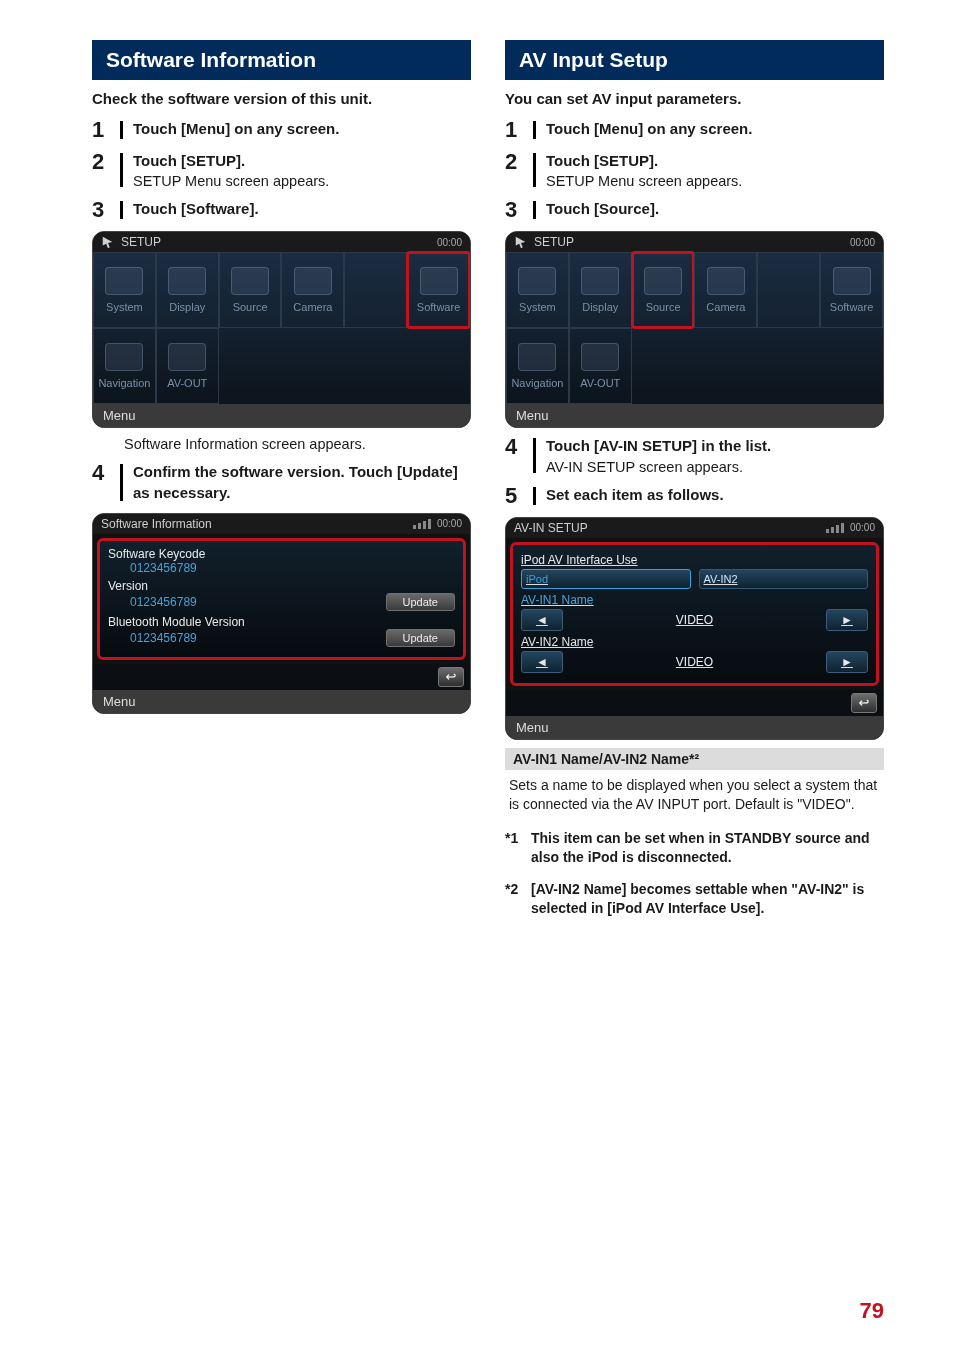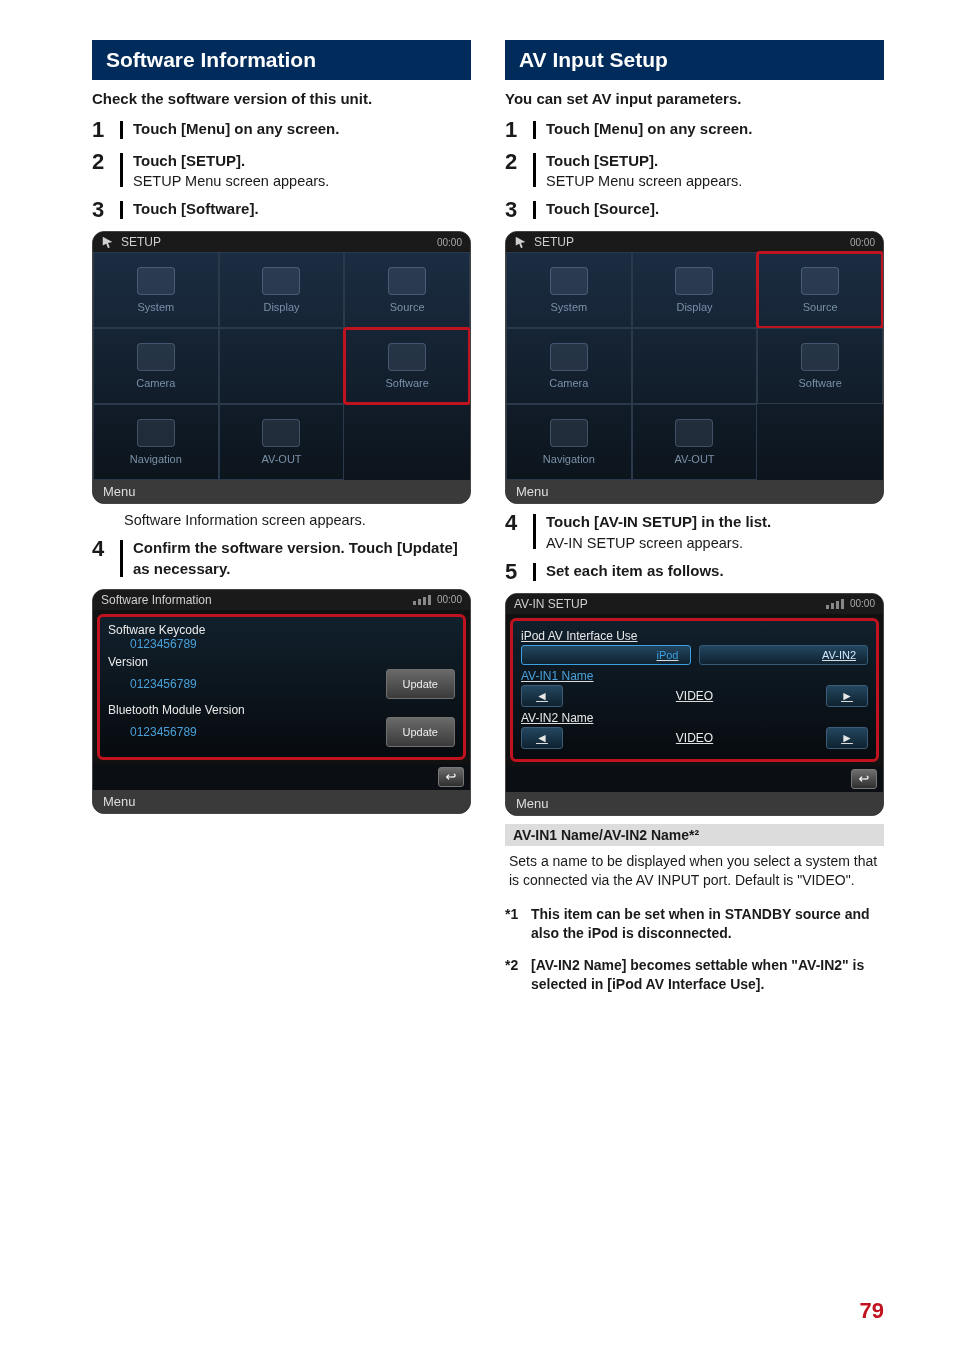--- a/index.html
+++ b/index.html
@@ -16,38 +16,38 @@
   .step-bar { width: 3px; background: #000; align-self: stretch; margin-top: 2px; margin-bottom: 2px; }
   .step-body { flex: 1; }
   .step-title { font-weight: 900; font-size: 15px; font-family: Arial, sans-serif; line-height: 1.35; }
   .step-sub { font-size: 14.5px; margin-top: 2px; font-weight: 400; }
   .indent-note { font-size: 14.5px; margin: 6px 0 10px 32px; }
   .screenshot { width: 100%; border: 1px solid #444; border-radius: 12px; overflow: hidden; background: #111; color: #ddd; font-size: 11px; margin-bottom: 8px; }
   .ss-header { display: flex; align-items: center; justify-content: space-between; background: #1a1a1a; padding: 3px 8px; font-size: 12px; }
   .ss-header .title { color: #cfcfcf; font-weight: 400; }
   .ss-header .clock { color: #aaa; font-size: 10px; }
   .arrow-ico { width: 14px; height: 14px; }
-  .setup-grid { display: grid; grid-template-columns: repeat(3,1fr); gap: 0; background: linear-gradient(#1b2d42,#0c141c); }
+  .setup-grid { display: grid; grid-template-columns: repeat(6,1fr); gap: 0; background: linear-gradient(#1b2d42,#0c141c); }
   .setup-cell { display: flex; flex-direction: column; align-items: center; justify-content: center; height: 76px; border: 1px solid #2a3a4a; position: relative; }
   .setup-cell .ico { width: 38px; height: 28px; background: rgba(200,220,255,0.1); border: 1px solid rgba(160,190,230,0.25); border-radius: 4px; margin-bottom: 6px; }
   .setup-cell .lbl { font-size: 11px; color: #7a90a8; font-family: Arial, sans-serif; }
   .hl-red { outline: 3px solid #c1121f; outline-offset: -2px; border-radius: 3px; }
   .ss-footer { background: #3a3a3a; color: #ddd; padding: 4px 10px; font-size: 13px; }
   .si-panel { background: linear-gradient(#11202c,#070b0f); border: 3px solid #c1121f; border-radius: 6px; margin: 4px; padding: 6px 8px; }
   .si-row { margin-bottom: 4px; }
   .si-label { color: #eaeaea; font-size: 12px; }
   .si-val { color: #4aa0d8; font-size: 12px; padding-left: 22px; }
   .si-line { display: flex; align-items: center; justify-content: space-between; }
-  .si-btn { border: 1px solid #6f6f6f; background: linear-gradient(#6a6a6a,#3a3a3a); color: #eee; font-size: 11px; padding: 8px 16px; border-radius: 3px; }
+  .si-btn { border: 1px solid #6f6f6f; background: linear-gradient(#6a6a6a,#3a3a3a); color: #eee; font-size: 11px; padding: 2px 16px; border-radius: 3px; }
   .return-row { display: flex; justify-content: flex-end; padding: 3px 6px 3px 3px; background: #0b0f14; }
   .return-ico { width: 26px; height: 20px; border: 1px solid #777; background: linear-gradient(#6e6e6e,#2e2e2e); border-radius: 3px; display: flex; align-items: center; justify-content: center; color:#fff; font-size:13px; }
   .av-panel { background: linear-gradient(#11202c,#070b0f); border: 3px solid #c1121f; border-radius: 6px; margin: 4px; padding: 6px 8px; text-decoration: underline; }
   .av-row-label { color: #e8e8e8; font-size: 12px; margin-top: 2px; }
   .seg { display: flex; gap: 8px; margin: 2px 0 4px 0; }
-  .seg-btn { flex: 1; text-align: right; font-size: 11px; padding: 3px 11px; border-radius: 3px; border: 1px solid #355a78; color: #cfe7ff; background: linear-gradient(#23465f,#0f2230); }
+  .seg-btn { flex: 1; text-align: left; font-size: 11px; padding: 3px 4px; border-radius: 3px; border: 1px solid #355a78; color: #cfe7ff; background: linear-gradient(#23465f,#0f2230); }
   .seg-btn.sel { color: #3aa0e0; border-color: #3aa0e0; }
   .av-lr { display: flex; align-items: center; gap: 8px; margin: 2px 0 4px 0; }
   .lr-btn { width: 42px; height: 22px; border: 1px solid #3c5c78; background: linear-gradient(#23465f,#0f2230); border-radius: 3px; display:flex; align-items:center; justify-content:center; color:#e8e8e8; font-size:12px; }
   .lr-val { flex: 1; text-align: center; color: #eee; font-size: 12px; }
   .note-box { border: 1px solid #888; padding: 10px 12px; margin-top: 10px; }
   .note-title { font-weight: 700; font-size: 14px; margin-bottom: 4px; }
   .note-list { font-size: 13px; color: #555; display: flex; gap: 6px; line-height: 1.35; }
   .note-dot { width: 5px; flex: 0 0 5px; padding-top: 5px; }
   .note-dot::before { content: "•"; color: #777; font-size: 10px; }
   .setting-bar { background: #dcdcdc; font-weight: 700; font-size: 14px; padding: 3px 8px; margin-top: 8px; }

